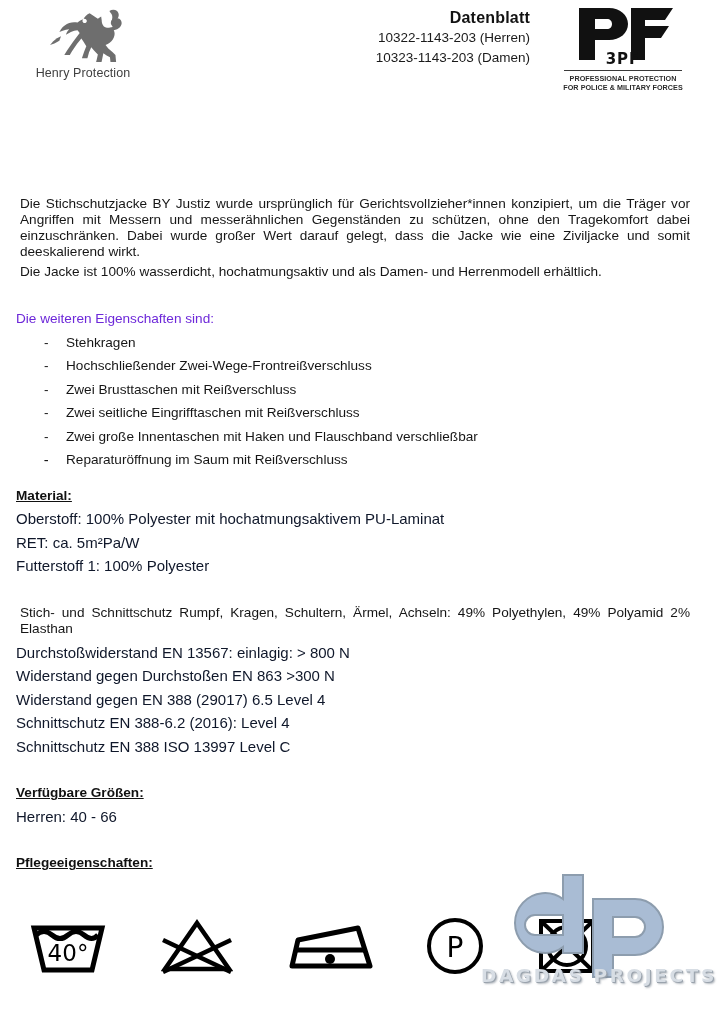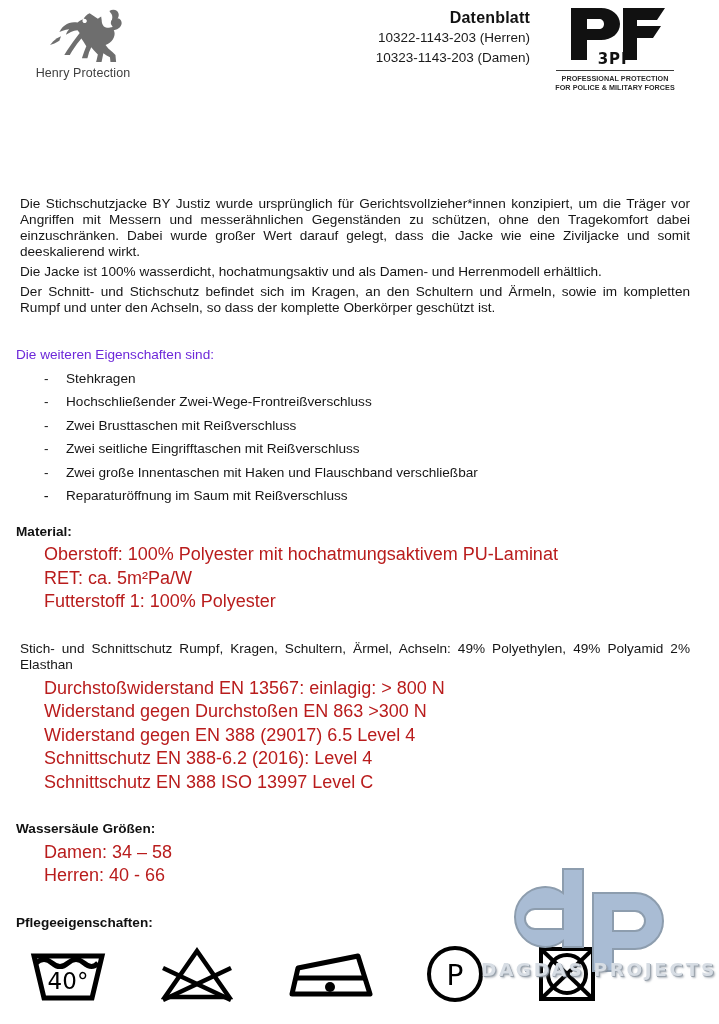--- a/index.html
+++ b/index.html
@@ -61,21 +61,21 @@
     line-height: 20px;
   }
   .doc-sub {
     font-size: 13.5px;
     color: #1a1a1a;
     line-height: 19.5px;
   }
 
   .pf-block {
     position: absolute;
-    right: 24px;
+    right: 16px;
     top: 4px;
     width: 160px;
     text-align: center;
   }
   .pf-mark { display: block; margin: 0 auto; }
   .pf-rule {
     width: 118px;
     height: 1px;
     background: #3a3a3a;
     margin: 4px auto 3px auto;
@@ -129,47 +129,47 @@
     position: absolute;
     left: 28px;
     top: 0;
   }
 
   .section-head {
     font-size: 13.6px;
     font-weight: bold;
     line-height: 23.5px;
     color: #111;
+    text-decoration: underline;
     display: inline-block;
   }
   .spec-line {
-    font-size: 18px;
+    font-size: 15px;
     line-height: 23.5px;
-    color: #b91c1c;
-    margin-left: 28px;
+    color: #0f172a;
   }
 
   
   .care-row {
     position: absolute;
     left: 16px;
-    top: 944px;
+    top: 916px;
     width: 690px;
     height: 70px;
   }
   .care-sym {
     position: absolute;
     top: 0;
   }
 
   
   .watermark {
     position: absolute;
     right: 8px;
-    bottom: 22px;
+    bottom: 16px;
     width: 240px;
     height: 135px;
     pointer-events: none;
   }
   .wm-word {
     position: absolute;
     left: 10px;
     bottom: 22px;
     font-family: "DejaVu Sans", sans-serif;
     font-size: 18.5px;
@@ -212,21 +212,20 @@
     <div class="pf-rule"></div>
     <div class="pf-tagline">PROFESSIONAL PROTECTION</div>
     <div class="pf-tagline">FOR POLICE &amp; MILITARY FORCES</div>
   </div>
 </div>
 
 <div class="content">
 
   <p class="para">Die Stichschutzjacke BY Justiz wurde ursprünglich für Gerichtsvollzieher*innen konzipiert, um die Träger vor Angriffen mit Messern und messerähnlichen Gegenständen zu schützen, ohne den Tragekomfort dabei einzuschränken. Dabei wurde großer Wert darauf gelegt, dass die Jacke wie eine Ziviljacke und somit deeskalierend wirkt.</p>
   <p class="para nojust">Die Jacke ist 100% wasserdicht, hochatmungsaktiv und als Damen- und Herrenmodell erhältlich.</p>
-  <p class="para">Der Schnitt- und Stichschutz befindet sich im Kragen, an den Schultern und Ärmeln, sowie im kompletten Rumpf und unter den Achseln, so dass der komplette Oberkörper geschützt ist.</p>
 
   <div class="spacer-sm"></div>
 
   <div class="lead">Die weiteren Eigenschaften sind:</div>
   <ul class="feature-list">
     <li><span class="dash">-</span><span>Stehkragen</span></li>
     <li><span class="dash">-</span><span>Hochschließender Zwei-Wege-Frontreißverschluss</span></li>
     <li><span class="dash">-</span><span>Zwei Brusttaschen mit Reißverschluss</span></li>
     <li><span class="dash">-</span><span>Zwei seitliche Eingrifftaschen mit Reißverschluss</span></li>
     <li><span class="dash">-</span><span>Zwei große Innentaschen mit Haken und Flauschband verschließbar</span></li>
@@ -248,23 +247,22 @@
   <p class="para">Stich- und Schnittschutz Rumpf, Kragen, Schultern, Ärmel, Achseln: 49% Polyethylen, 49% Polyamid 2% Elasthan</p>
   <div class="spec-line">Durchstoßwiderstand EN 13567: einlagig: &gt; 800 N</div>
   <div class="spec-line">Widerstand gegen Durchstoßen EN 863 &gt;300 N</div>
   <div class="spec-line">Widerstand gegen EN 388 (29017) 6.5 Level 4</div>
   <div class="spec-line">Schnittschutz EN 388-6.2 (2016): Level 4</div>
   <div class="spec-line">Schnittschutz EN 388 ISO 13997 Level C</div>
 
   <div class="spacer-sm"></div>
 
   <div>
-    <span class="section-head">Wassersäule Größen:</span>
-  </div>
-  <div class="spec-line">Damen: 34 – 58</div>
+    <span class="section-head">Verfügbare Größen:</span>
+  </div>
   <div class="spec-line">Herren: 40 - 66</div>
 
   <div class="spacer-sm"></div>
 
   <div>
     <span class="section-head">Pflegeeigenschaften:</span>
   </div>
 </div>
 
 <div class="care-row">

